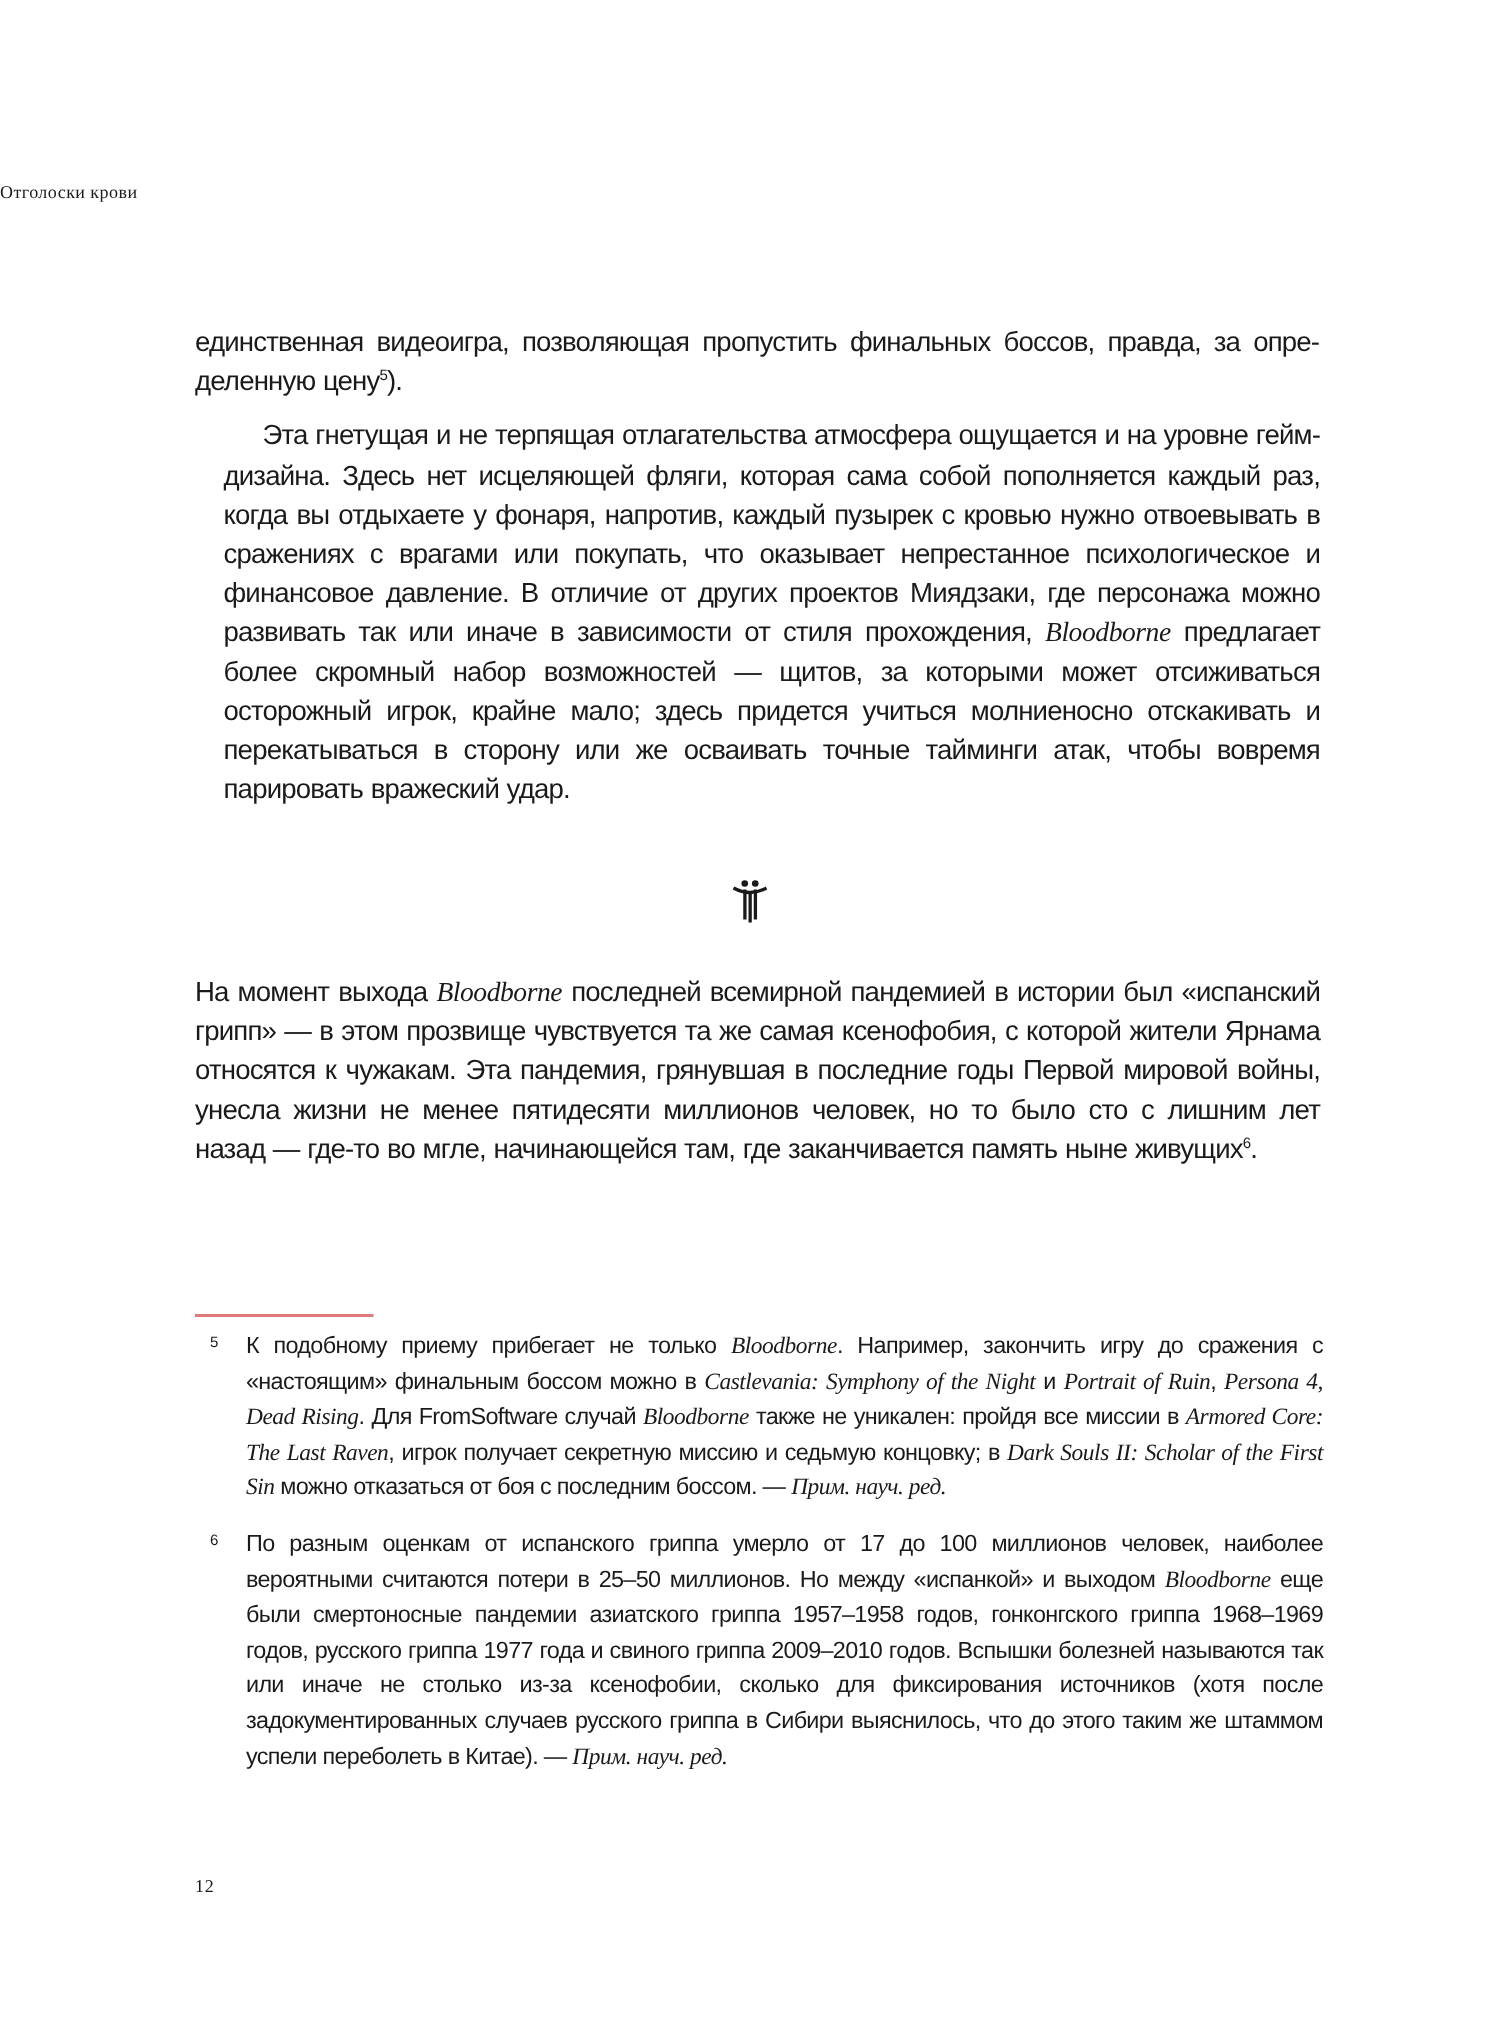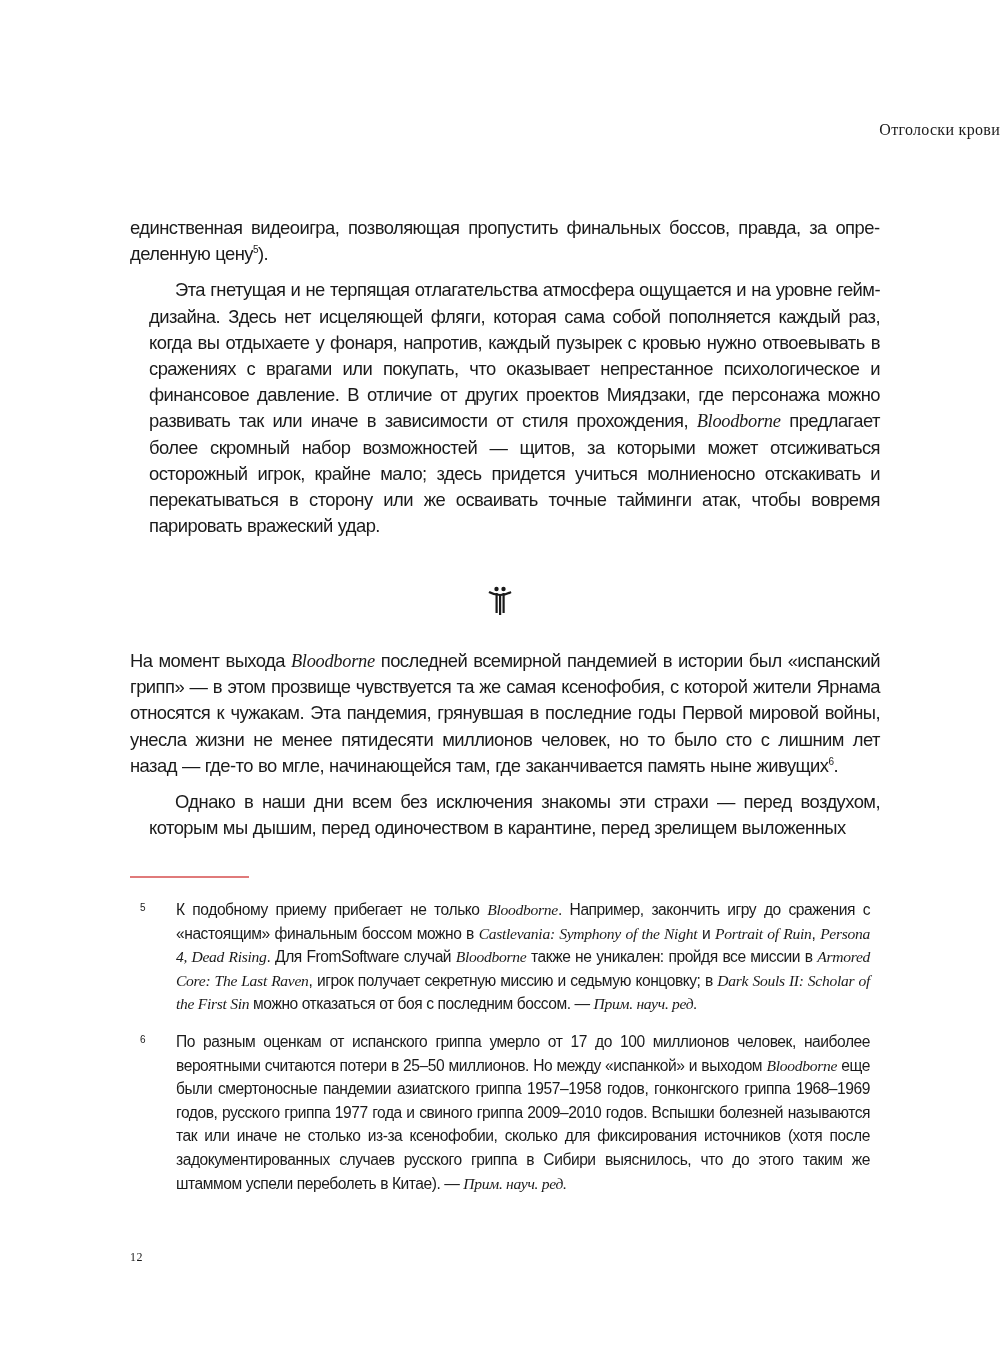--- a/index.html
+++ b/index.html
@@ -1,36 +1,36 @@
 <!DOCTYPE html>
 <html><head>
 <meta charset="utf-8">
 <style>
   html, body { margin: 0; padding: 0; background: #ffffff; }
   body { width: 1000px; height: 1349px; position: relative; overflow: hidden;
          font-family: "Liberation Serif", "DejaVu Serif", serif; color: #1a1a1a; }
-  .running-head { position: absolute; top: 121px; left: 0; width: 1000px; text-align: right;
-                  font-size: 16px; letter-spacing: 0.3px; }
+  .running-head { position: absolute; top: 121px; left: 0; width: 1000px; text-align: left;
+                  font-size: 12px; letter-spacing: 0.3px; }
   .body-text { position: absolute; left: 130px; width: 750px; font-size: 18.4px; line-height: 26.2px;
                font-family: "Liberation Sans", "DejaVu Sans", sans-serif; font-stretch: condensed;
                letter-spacing: -0.55px; word-spacing: 0.5px; }
   .body-text p { margin: 0 0 10px 0; text-align: justify; text-align-last: left; }
   .body-text p.indent { text-indent: 26px; margin-left: 19px; }
   .body-text p.noindent { text-indent: 0; }
   .block1 { top: 215px; }
   .block2 { top: 648px; }
   em { font-family: "Liberation Serif", "DejaVu Serif", serif; font-style: italic; letter-spacing: -0.3px; }
   sup { font-size: 10px; vertical-align: 7px; line-height: 0; }
   .ornament { position: absolute; top: 584px; left: 487px; width: 26px; height: 32px; }
   .fn-rule { position: absolute; top: 876px; left: 130px; width: 119px; height: 1.5px; background: #e07a7a; }
   .footnotes { position: absolute; top: 886px; left: 140px; width: 742px; font-size: 15.6px; line-height: 23.6px;
                font-family: "Liberation Sans", "DejaVu Sans", sans-serif; letter-spacing: -0.45px; }
   .footnote { position: relative; padding-left: 24px; margin-bottom: 14px; }
   .footnote .fn-num { position: absolute; left: 0; top: -2px; font-size: 10px; }
-  .footnote p { margin: 12px; text-align: justify; text-align-last: left; }
+  .footnote p { margin: 0; text-align: justify; text-align-last: left; }
   .folio { position: absolute; top: 1250px; left: 130px; font-size: 12px; letter-spacing: 0.5px; }
 </style>
 </head>
 <body>
 
 <div class="running-head">Отголоски крови</div>
 
 <div class="body-text block1">
   <p class="noindent"><span>единственная видеоигра, позволяющая пропустить финальных боссов, правда, за опре­деленную цену</span><sup>5</sup><span>).</span></p>
   <p class="indent"><span>Эта гнетущая и не терпящая отлагательства атмосфера ощущается и на уровне гейм-дизайна. Здесь нет исцеляющей фляги, которая сама собой пополняется каждый раз, когда вы отдыхаете у фонаря, напротив, каждый пузырек с кровью нужно отвоевы­вать в сражениях с врагами или покупать, что оказывает непрестанное психологиче­ское и финансовое давление. В отличие от других проектов Миядзаки, где персонажа можно развивать так или иначе в зависимости от стиля прохождения,</span> <em>Bloodborne</em> <span>пред­лагает более скромный набор возможностей — щитов, за которыми может отсижи­ваться осторожный игрок, крайне мало; здесь придется учиться молниеносно отскакивать и перекатываться в сторону или же осваивать точные тайминги атак, чтобы вовремя парировать вражеский удар.</span></p>
@@ -40,21 +40,20 @@
   <path d="M2 8 Q13 14 24 8" stroke="#1a1a1a" stroke-width="2.2" fill="none"></path>
   <circle cx="9.5" cy="5" r="2.2" fill="#1a1a1a"></circle>
   <circle cx="16.5" cy="5" r="2.2" fill="#1a1a1a"></circle>
   <rect x="8.5" y="9" width="2.2" height="20" fill="#1a1a1a"></rect>
   <rect x="12" y="10" width="2.2" height="21" fill="#1a1a1a"></rect>
   <rect x="15.5" y="9" width="2.2" height="20" fill="#1a1a1a"></rect>
 </svg>
 
 <div class="body-text block2">
   <p class="noindent"><span>На момент выхода</span> <em>Bloodborne</em> <span>последней всемирной пандемией в истории был «испанский грипп» — в этом прозвище чувствуется та же самая ксенофобия, с которой жители Ярнама относятся к чужакам. Эта пандемия, грянувшая в последние годы Первой мировой войны, унесла жизни не менее пятидесяти миллионов человек, но то было сто с лишним лет назад — где-то во мгле, начинающейся там, где заканчивается память ныне живущих</span><sup>6</sup><span>.</span></p>
-  <p class="indent"><span>Однако в наши дни всем без исключения знакомы эти страхи — перед воздухом, которым мы дышим, перед одиночеством в карантине, перед зрелищем выложенных</span></p>
 </div>
 
 <div class="fn-rule"></div>
 
 <div class="footnotes">
   <div class="footnote">
     <span class="fn-num">5</span>
     <p><span>К подобному приему прибегает не только </span><em>Bloodborne</em><span>. Например, закончить игру до сражения с «настоящим» финальным боссом можно в </span><em>Castlevania: Symphony of the Night</em><span> и </span><em>Portrait of Ruin</em><span>, </span><em>Persona 4, Dead Rising</em><span>. Для FromSoftware случай </span><em>Bloodborne</em><span> также не уникален: пройдя все мис­сии в </span><em>Armored Core: The Last Raven</em><span>, игрок получает секретную миссию и седьмую концовку; в </span><em>Dark Souls II: Scholar of the First Sin</em><span> можно отказаться от боя с последним боссом. — </span><em>Прим. науч. ред.</em></p>
   </div>
   <div class="footnote">

